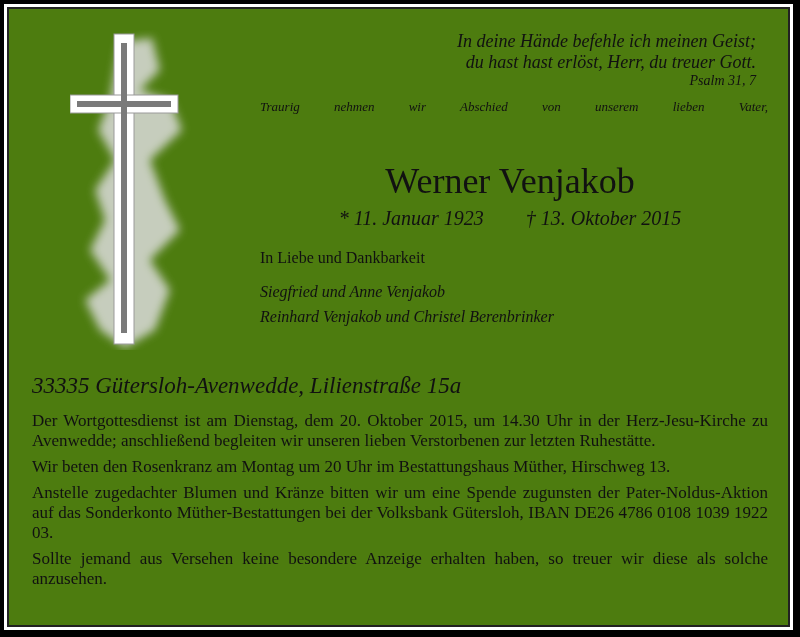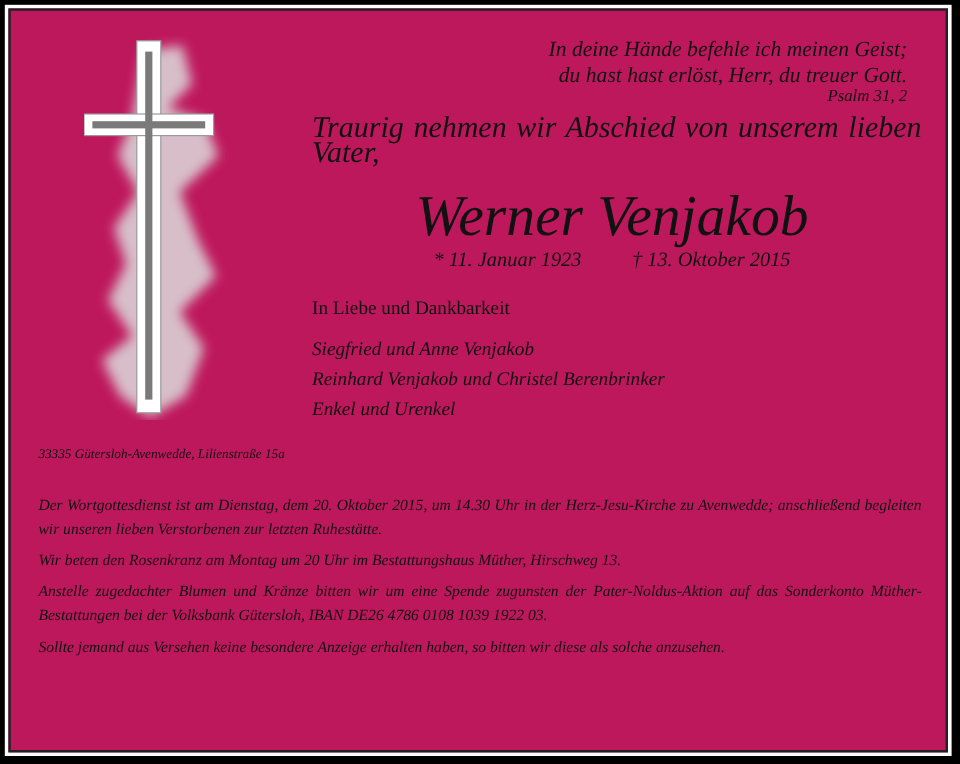--- a/index.html
+++ b/index.html
@@ -1,31 +1,31 @@
 <!DOCTYPE html>
 <html><head>
 <meta charset="utf-8">
 <style>
   html, body { margin:0; padding:0; background:#000; }
   body { width:800px; height:637px; position:relative; overflow:hidden; font-family:"Liberation Serif","DejaVu Serif",serif; color:#111; }
   .frame-outer { position:absolute; left:0; top:0; width:800px; height:637px; background:#000; }
   .frame-white { position:absolute; left:4px; top:4px; width:789px; height:626px; background:#fff; }
-  .frame-inner { position:absolute; left:7px; top:7px; width:783px; height:620px; border:2px solid #222; box-sizing:border-box; background:#be185d; }
+  .frame-inner { position:absolute; left:7px; top:7px; width:783px; height:620px; border:2px solid #222; box-sizing:border-box; background:#4d7c0f; }
   .cross-area { position:absolute; left:68px; top:28px; width:130px; height:320px; }
   .motto { position:absolute; right:32px; top:22px; text-align:right; font-style:italic; font-size:18px; line-height:21px; }
   .motto .psalm { font-size:14px; line-height:16px; }
-  .intro { position:absolute; left:260px; top:96px; width:508px; font-style:italic; font-size:25px; line-height:21px; text-align:justify; text-align-last:left; }
+  .intro { position:absolute; left:260px; top:96px; width:508px; font-style:italic; font-size:13px; line-height:21px; text-align:justify; text-align-last:left; }
   .intro .line1 { text-align:justify; text-align-last:justify; }
-  .name { position:absolute; left:300px; width:420px; top:153px; text-align:center; font-style:italic; font-size:48px; line-height:54px; }
-  .dates { position:absolute; left:300px; width:420px; top:206px; text-align:center; font-style:italic; font-size:17px; word-spacing:0; }
+  .name { position:absolute; left:300px; width:420px; top:153px; text-align:center; font-size:36px; line-height:54px; }
+  .dates { position:absolute; left:300px; width:420px; top:206px; text-align:center; font-style:italic; font-size:20px; word-spacing:0; }
   .dates span.sep { display:inline-block; width:42px; }
   .thanks { position:absolute; left:260px; top:249px; font-size:16px; }
   .family { position:absolute; left:260px; top:279px; font-style:italic; font-size:16px; line-height:25px; }
-  .address { position:absolute; left:32px; top:373px; font-style:italic; font-size:11px; }
-  .body-text { position:absolute; left:32px; top:412px; width:736px; font-style:italic; font-size:13px; line-height:20px; }
+  .address { position:absolute; left:32px; top:373px; font-style:italic; font-size:23px; }
+  .body-text { position:absolute; left:32px; top:412px; width:736px; font-size:17px; line-height:20px; }
   .body-text p { margin:0 0 6px 0; text-align:justify; }
 </style>
 </head>
 <body>
 
 <div class="frame-outer">
   <div class="frame-white"></div>
   <div class="frame-inner">
 
     <div class="cross-area" style="left:61px;top:21px;">
@@ -42,44 +42,43 @@
         <rect x="0" y="65" width="108" height="18" fill="#fff" stroke="#9a9a9a" stroke-width="1"></rect>
         <rect x="44" y="66" width="20" height="16" fill="#fff"></rect>
         <rect x="51" y="13" width="6" height="290" fill="#7a7a7a"></rect>
         <rect x="7" y="71" width="94" height="6" fill="#7a7a7a"></rect>
       </svg>
     </div>
 
     <div class="motto">
       <div>In deine Hände befehle ich meinen Geist;</div>
       <div>du hast hast erlöst, Herr, du treuer Gott.</div>
-      <div class="psalm">Psalm 31, 2</div>
+      <div class="psalm">Psalm 31, 7</div>
     </div>
 
     <div class="intro" style="left:251px;top:87px;">
       <div class="line1">Traurig nehmen wir Abschied von unserem lieben Vater,</div>
     </div>
 
     <div class="name" style="left:291px;top:145px;">Werner Venjakob</div>
 
     <div class="dates" style="left:291px;top:198px;">
       <span>* 11. Januar 1923</span><span class="sep"></span><span>† 13. Oktober 2015</span>
     </div>
 
     <div class="thanks" style="left:251px;top:240px;">In Liebe und Dankbarkeit</div>
 
     <div class="family" style="left:251px;top:270px;">
       <div>Siegfried und Anne Venjakob</div>
       <div>Reinhard Venjakob und Christel Berenbrinker</div>
-      <div>Enkel und Urenkel</div>
     </div>
 
     <div class="address" style="left:23px;top:364px;">33335 Gütersloh-Avenwedde, Lilienstraße 15a</div>
 
     <div class="body-text" style="left:23px;top:402px;">
       <p>Der Wortgottesdienst ist am Dienstag, dem 20. Oktober 2015, um 14.30 Uhr in der Herz-Jesu-Kirche zu Avenwedde; anschließend begleiten wir unseren lieben Verstorbenen zur letzten Ruhestätte.</p>
       <p>Wir beten den Rosenkranz am Montag um 20 Uhr im Bestattungshaus Müther, Hirschweg 13.</p>
       <p>Anstelle zugedachter Blumen und Kränze bitten wir um eine Spende zugunsten der Pater-Noldus-Aktion auf das Sonderkonto Müther-Bestattungen bei der Volksbank Gütersloh, IBAN DE26 4786 0108 1039 1922 03.</p>
-      <p>Sollte jemand aus Versehen keine besondere Anzeige erhalten haben, so bitten wir diese als solche anzusehen.</p>
+      <p>Sollte jemand aus Versehen keine besondere Anzeige erhalten haben, so treuer wir diese als solche anzusehen.</p>
     </div>
 
   </div>
 </div>
 
 </body></html>

